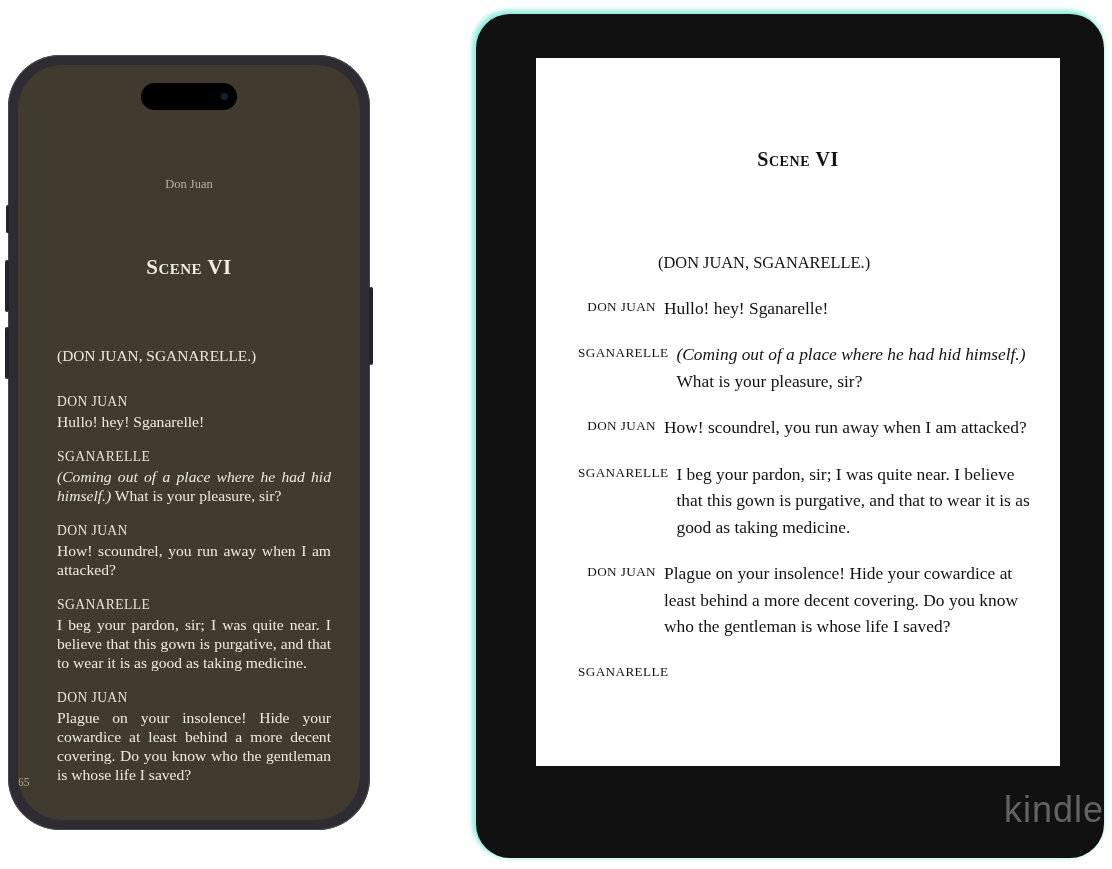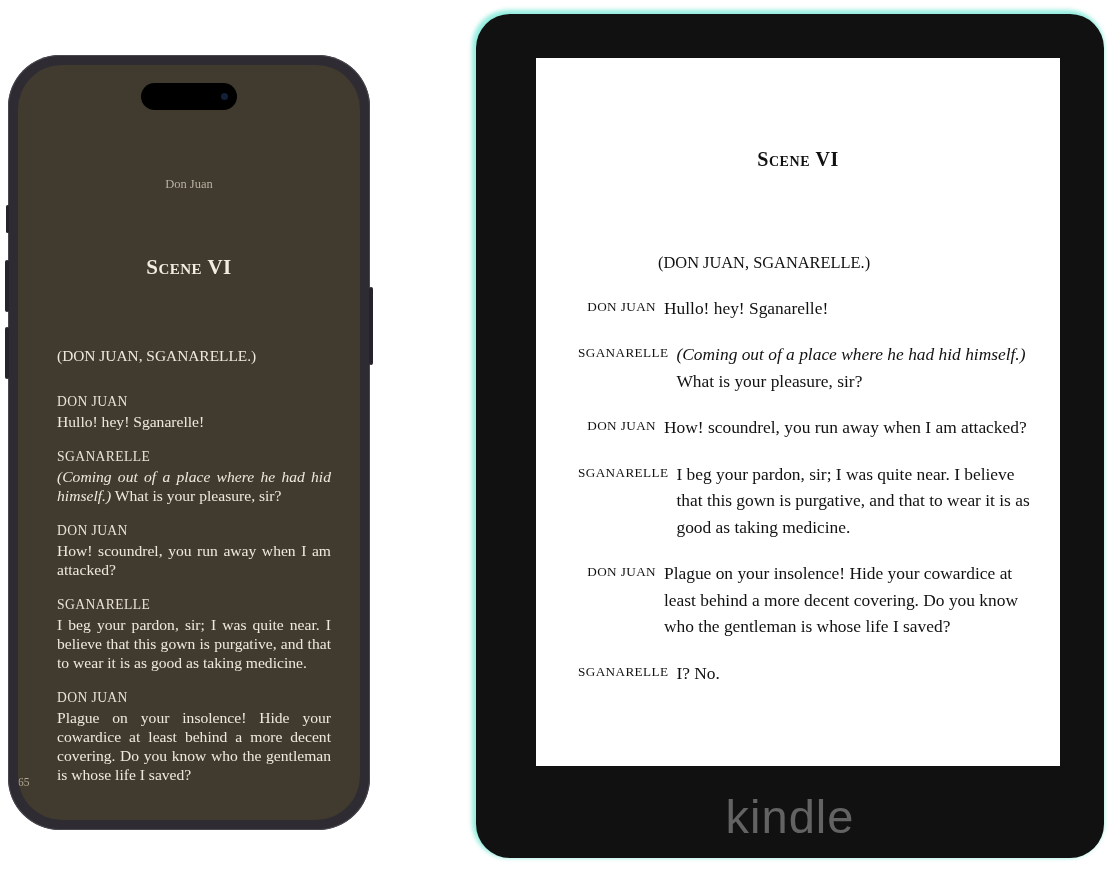--- a/index.html
+++ b/index.html
@@ -163,23 +163,23 @@
     top: 44px;
     width: 524px;
     height: 708px;
     background: #ffffff;
   }
   .kindle-label {
     position: absolute;
     left: 0;
     right: 0;
     top: 775px;
-    text-align: center;
+    text-align: right;
     color: #636363;
-    font-size: 47px;
+    font-size: 36px;
     font-family: "Liberation Sans", sans-serif;
     font-weight: 300;
     letter-spacing: 1px;
   }
   .k-scene-title {
     position: absolute;
     top: 90px;
     left: 0;
     right: 0;
     text-align: center;
@@ -305,20 +305,19 @@
           <div class="k-line">I beg your pardon, sir; I was quite near. I believe that this gown is purgative, and that to wear it is as good as taking medicine.</div>
         </div>
 
         <div class="k-block">
           <div class="k-speaker">DON JUAN</div>
           <div class="k-line">Plague on your insolence! Hide your cowardice at least behind a more decent covering. Do you know who the gentleman is whose life I saved?</div>
         </div>
 
         <div class="k-block">
           <div class="k-speaker">SGANARELLE</div>
-          <div class="k-line">I? No.</div>
         </div>
       </div>
     </div>
 
     <div class="kindle-label">kindle</div>
   </div>
 </div>
 
 </body></html>

